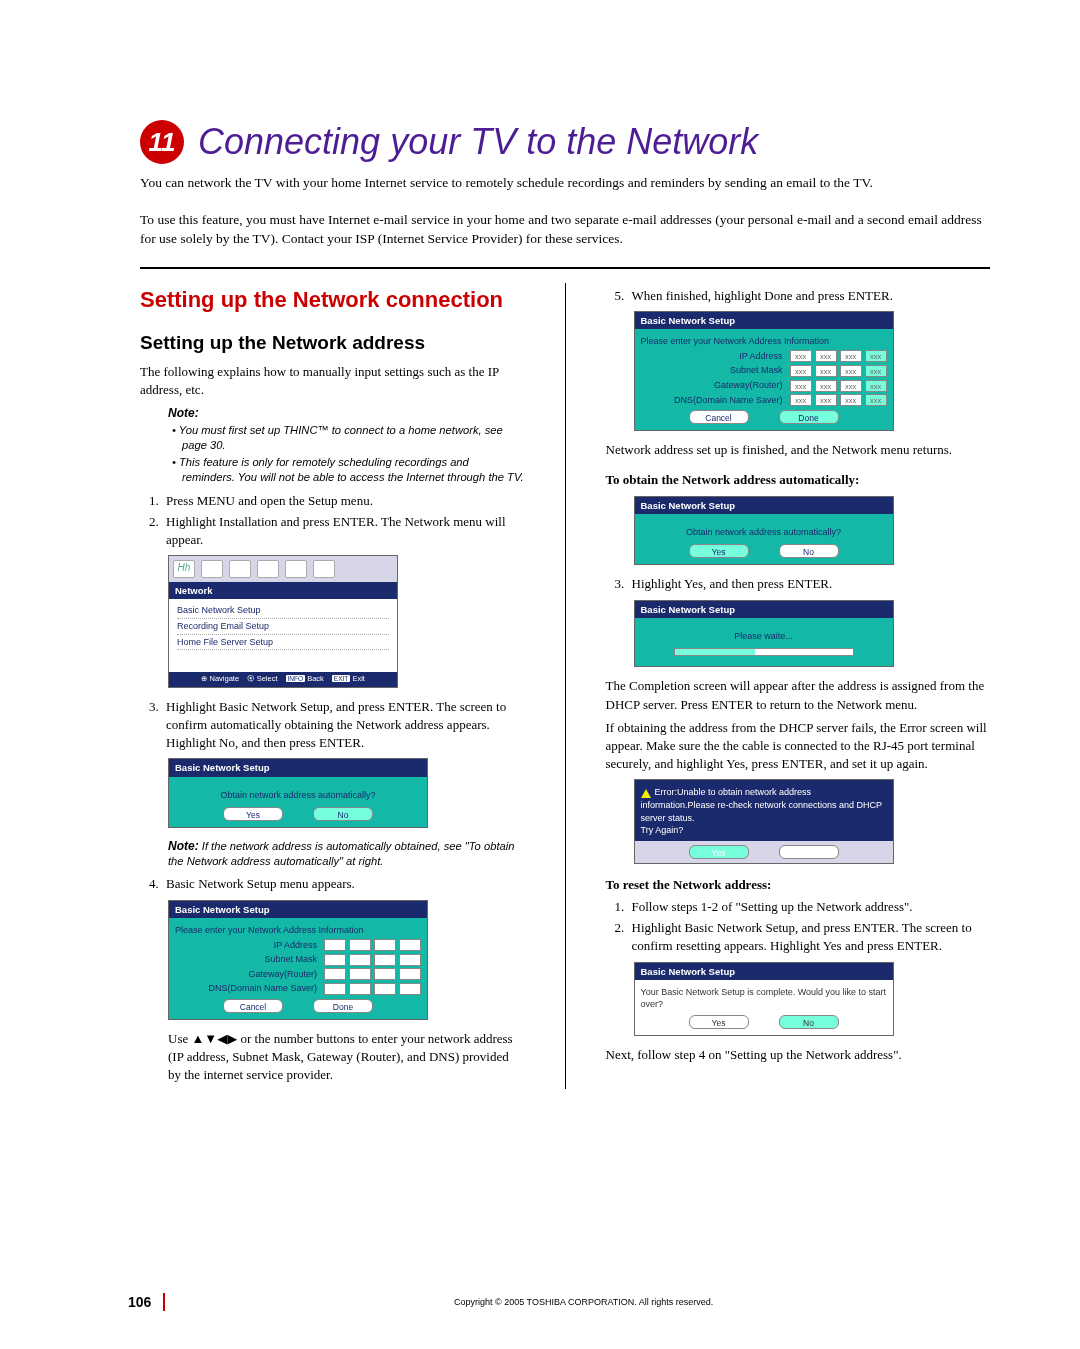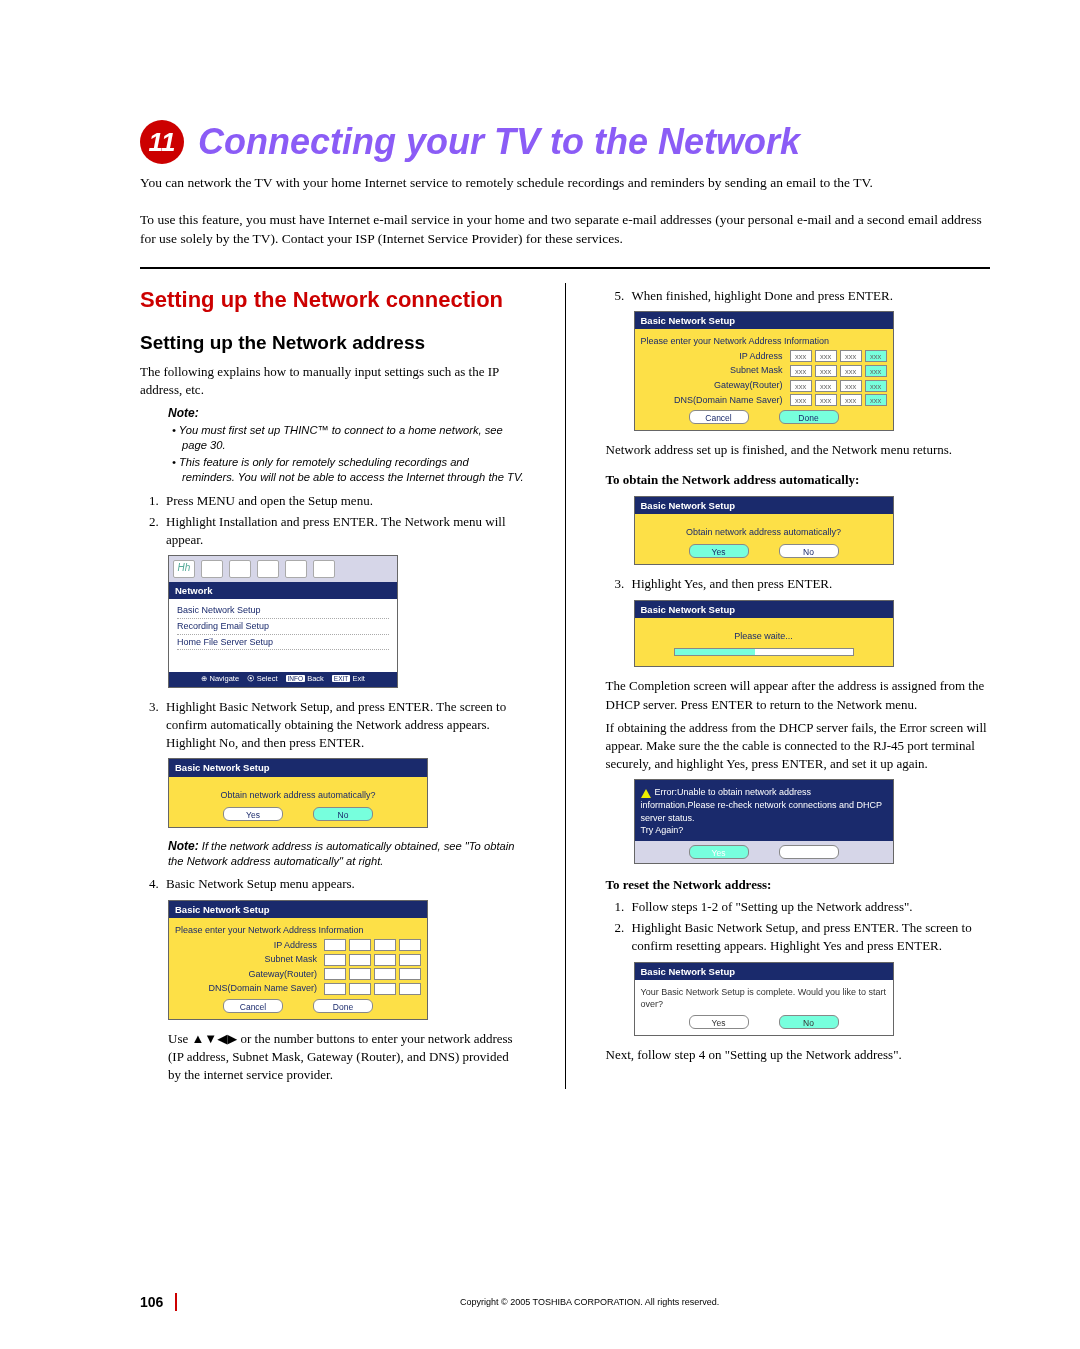--- a/index.html
+++ b/index.html
@@ -22,23 +22,23 @@
     font-size: 26px;
     font-weight: bold;
     font-style: italic;
     text-align: center;
     line-height: 44px;
     vertical-align: middle;
     font-family: Arial, sans-serif;
   }
   .chapter-title {
     display: inline-block;
-    color: #8b5cf6;
+    color: #4c1d95;
     font-size: 36px;
-    font-weight: bold;
+    font-weight: normal;
     font-style: italic;
     font-family: Arial, sans-serif;
     margin-left: 10px;
     vertical-align: middle;
   }
   .lead { font-size: 13.5px; line-height: 1.4; margin: 6px 0 18px 0; }
   .divider { border-top: 2px solid #000; margin: 10px 0 14px 0; }
   .two-col { display: flex; gap: 40px; }
   .col { flex: 1; font-size: 13px; line-height: 1.4; }
   .col-divider { width: 1px; background: #000; }
@@ -72,21 +72,21 @@
     font-size: 9px;
     background: #fff;
   }
   .dialog .titlebar {
     background: #1a2a6c;
     color: #fff;
     font-weight: bold;
     padding: 2px 6px;
     font-size: 9.5px;
   }
-  .dialog .body { background: #fde047; padding: 6px; color: #1a2a6c; }
+  .dialog .body { background: #14b8a6; padding: 6px; color: #1a2a6c; }
   .dialog .body.white { background: #fff; color: #333; }
   .dialog .body.dark { background: #1a2a6c; color: #fff; }
   .dialog .row { display: flex; justify-content: flex-end; align-items: flex-end; margin: 2px 0; gap: 3px; }
   .dialog .row .label { flex: 1; text-align: right; padding-right: 4px; }
   .dialog .cell {
     width: 22px; height: 12px;
     background: #fff;
     border: 1px solid #888;
     font-size: 7.5px;
     text-align: center;
@@ -157,21 +157,21 @@
     margin: 6px 0 6px 28px;
     font-style: italic;
     font-family: Arial, sans-serif;
     font-size: 11.2px;
     line-height: 1.35;
   }
   .inline-note .note-label { font-style: italic; }
   .footer {
     position: absolute;
     bottom: 38px;
-    left: 140px;
+    left: 128px;
     right: 90px;
     display: flex;
     align-items: center;
     gap: 12px;
     font-family: Arial, sans-serif;
   }
   .footer .pageno {
     font-weight: bold;
     font-size: 14px;
   }

